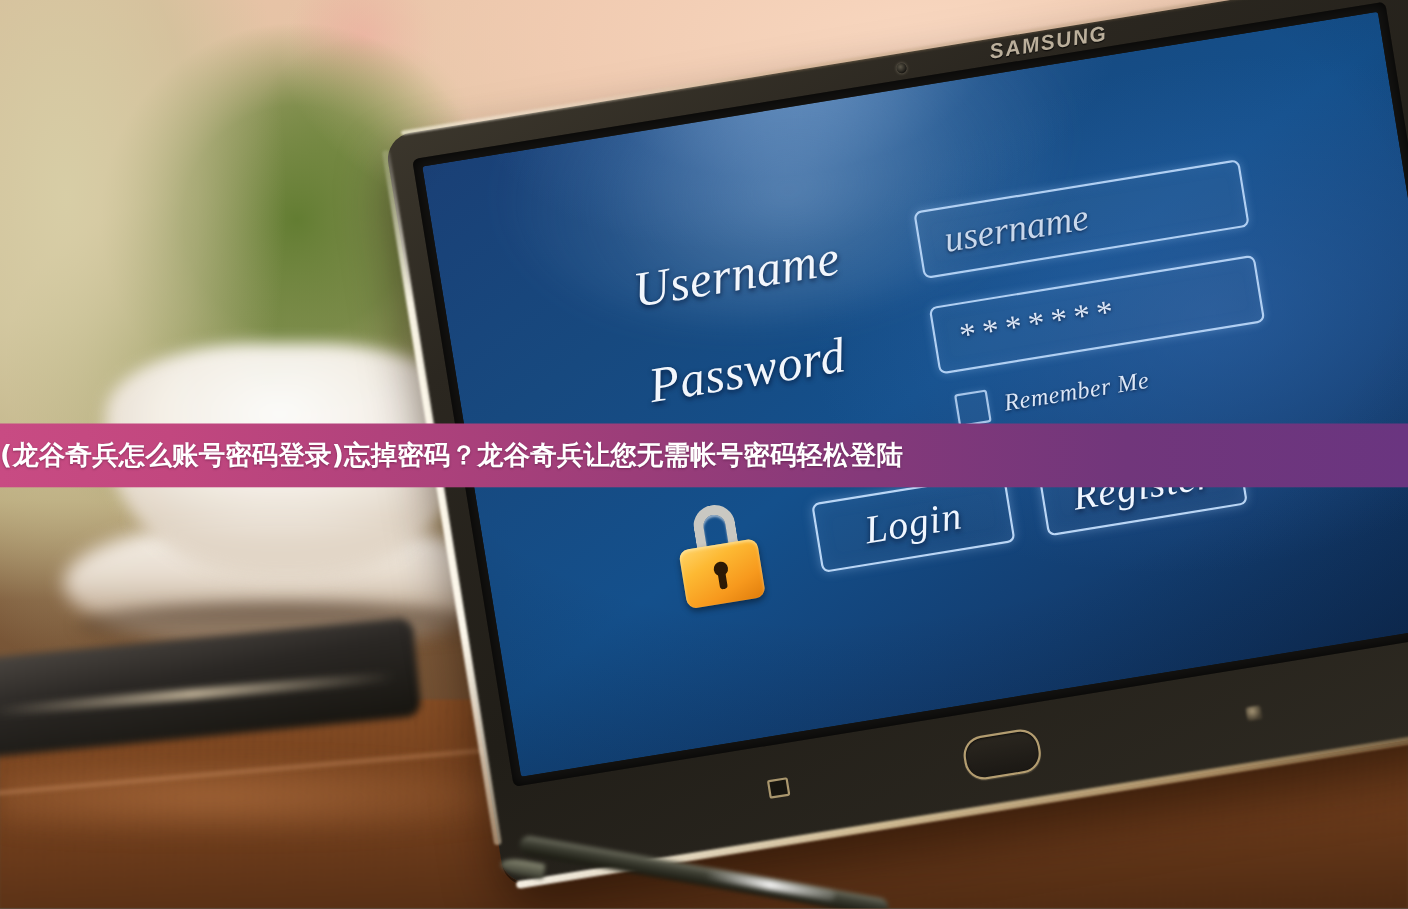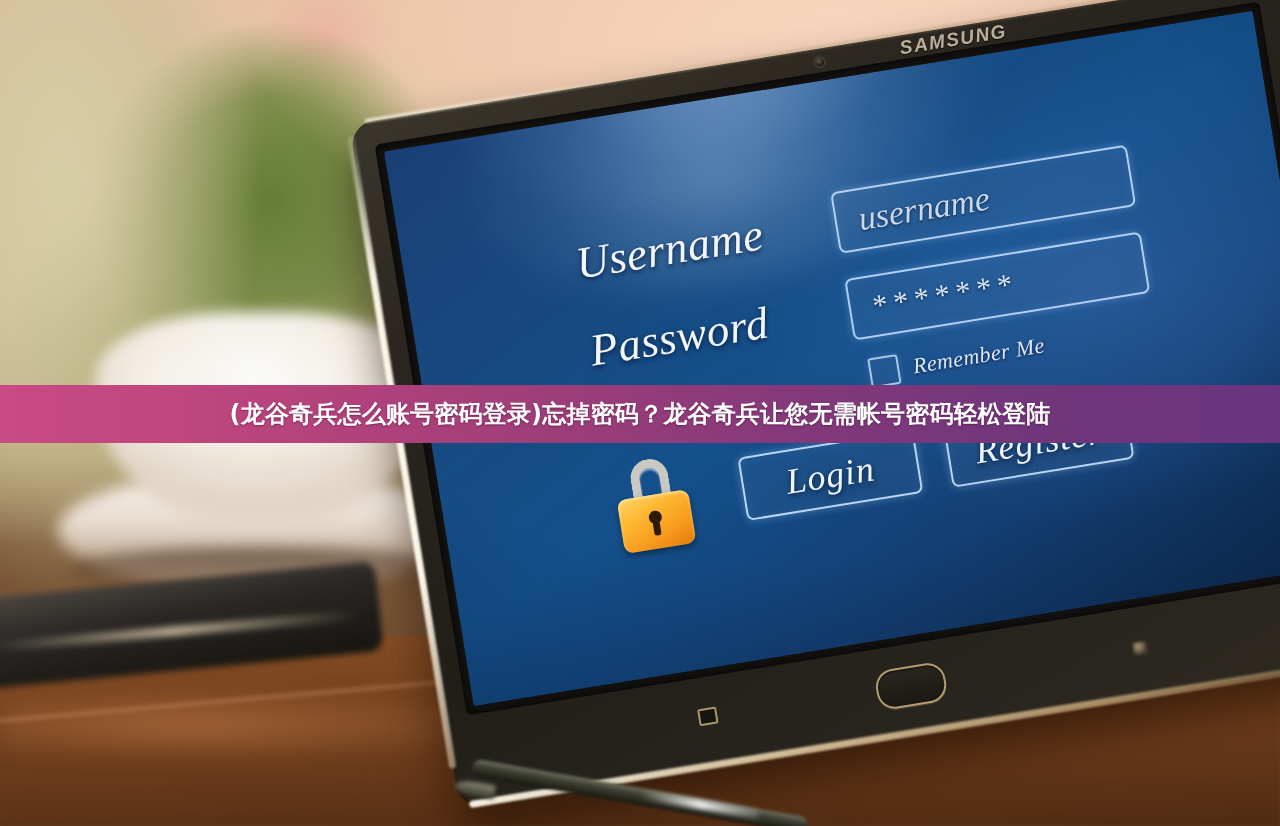--- a/index.html
+++ b/index.html
@@ -446,21 +446,21 @@
     background: linear-gradient(90deg,
         #c84b83 0%,
         #c2477f 12%,
         #b1427c 27%,
         #9b3d79 45%,
         #84397a 62%,
         #71367b 80%,
         #6a3580 100%);
     display: flex;
     align-items: center;
-    justify-content: center;
+    justify-content: flex-start;
     z-index: 40;
   }
   .caption-text {
     font-family: "DejaVu Sans", "Liberation Sans", sans-serif;
     font-weight: bold;
     font-size: 24px;
     color: #ffffff;
     letter-spacing: 0.2px;
     white-space: nowrap;
     text-shadow: 0 1px 2px rgba(60,10,40,0.45);

